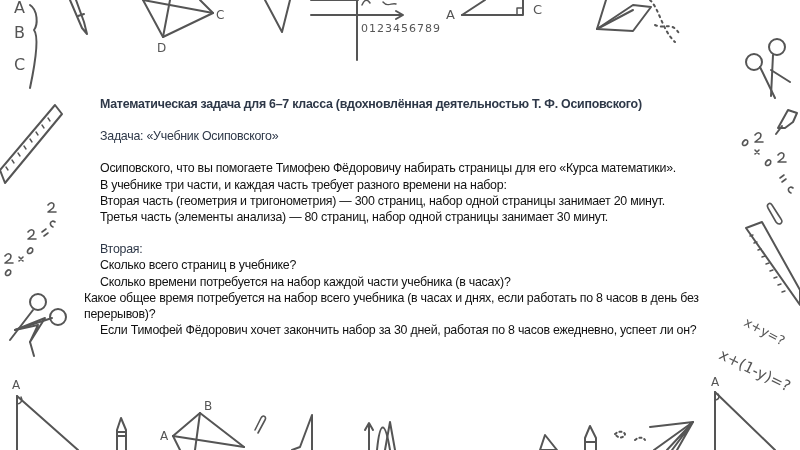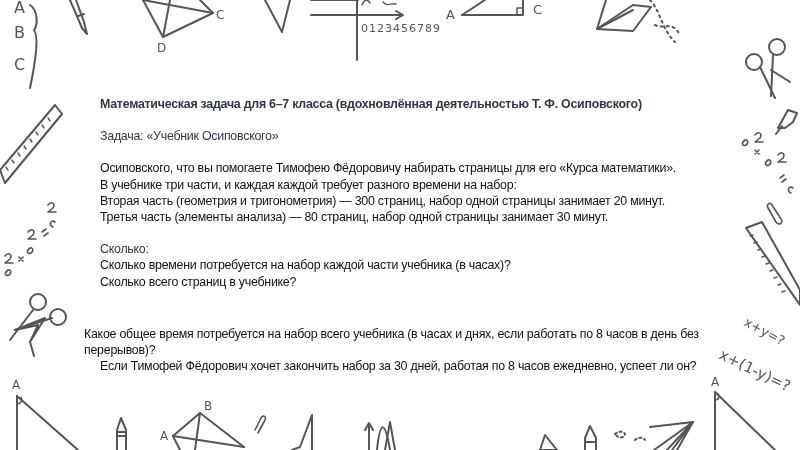--- a/index.html
+++ b/index.html
@@ -11,21 +11,21 @@
     .doodles { position:absolute; left:0; top:0; width:800px; height:450px; pointer-events:none; }
     .doodles svg { position:absolute; left:0; top:0; }
     .content {
       position:absolute; left:84px; top:96px; width:640px;
       font-size:12.4px; line-height:16.2px; color:#111;
       letter-spacing:-0.25px;
     }
     .content .heading { color:#2e3848; font-weight:bold; }
     .content .sec-title { color:#2e3848; font-weight:normal; }
     .content .line { white-space:nowrap;padding-left:16px; }
-    .content .wrap { white-space:normal;margin-top:36px; }
+    .content .wrap { white-space:normal; }
     .gap { height:16px; }
     .dtext { font-family:"DejaVu Sans", sans-serif; fill:#555; }
   </style>
 </head>
 <body>
 
 <div class="doodles">
   <svg width="800" height="450" viewBox="0 0 800 450" fill="none" stroke="#555" stroke-width="2" stroke-linecap="round" stroke-linejoin="round">
 
     <g>
@@ -196,25 +196,25 @@
   <text class="dtext" x="533" y="14" font-size="13">C</text>
 </svg>
 
 <div class="content">
   <div class="line heading">Математическая задача для 6–7 класса (вдохновлённая деятельностью Т. Ф. Осиповского)</div>
   <div class="gap"></div>
   <div class="line sec-title">Задача: «Учебник Осиповского»</div>
   <div class="gap"></div>
   <div>
     <div class="line">Осиповского, что вы помогаете Тимофею Фёдоровичу набирать страницы для его «Курса математики».</div>
-    <div class="line">В учебнике три части, и каждая каждой требует разного времени на набор:</div>
+    <div class="line">В учебнике три части, и каждая часть требует разного времени на набор:</div>
     <div class="line">Вторая часть (геометрия и тригонометрия) — 300 страниц, набор одной страницы занимает 20 минут.</div>
     <div class="line">Третья часть (элементы анализа) — 80 страниц, набор одной страницы занимает 30 минут.</div>
   </div>
   <div class="gap"></div>
-  <div class="line sec-title">Сколько:</div>
+  <div class="line sec-title">Вторая:</div>
   <div>
+    <div class="line">Сколько всего страниц в учебнике?</div>
     <div class="line">Сколько времени потребуется на набор каждой части учебника (в часах)?</div>
-    <div class="line">Сколько всего страниц в учебнике?</div>
     <div class="wrap" style="width:630px;">Какое общее время потребуется на набор всего учебника (в часах и днях, если работать по 8 часов в день без перерывов)?</div>
     <div class="line">Если Тимофей Фёдорович хочет закончить набор за 30 дней, работая по 8 часов ежедневно, успеет ли он?</div>
   </div>
 </div>
 
 </body></html>

